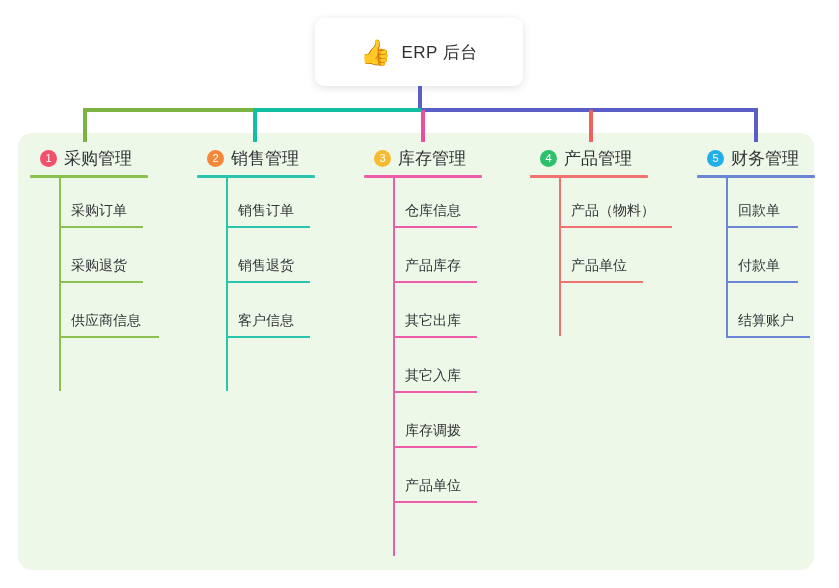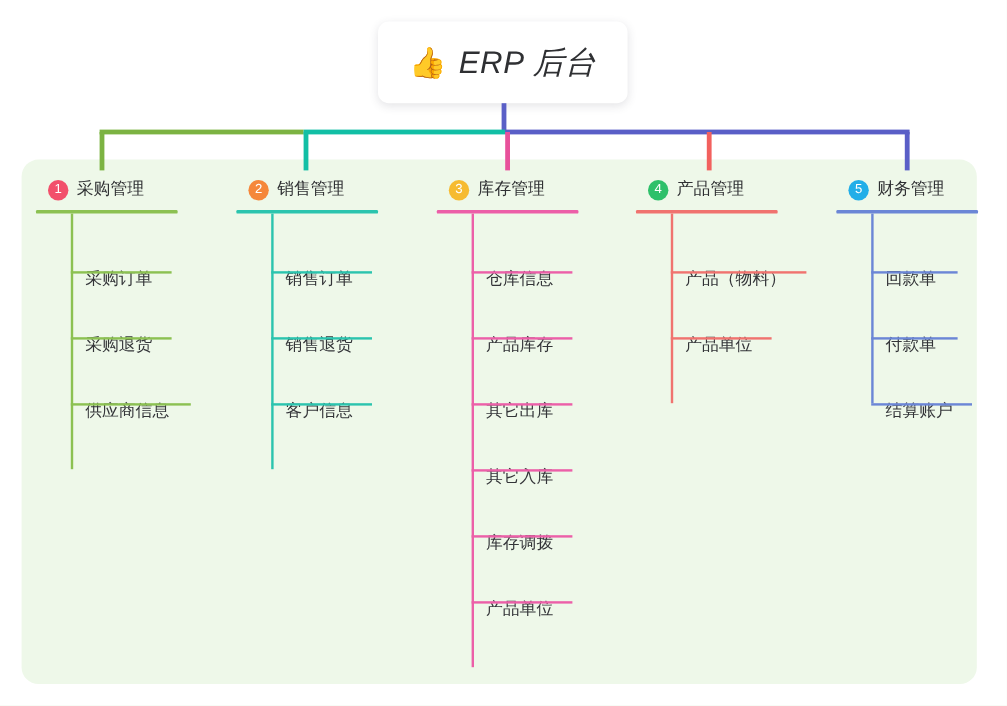--- a/index.html
+++ b/index.html
@@ -35,25 +35,24 @@
     justify-content: center;
     gap: 10px;
     box-sizing: border-box;
   }
   .root-emoji {
     font-size: 25px;
     line-height: 1;
     font-family: "DejaVu Sans", sans-serif;
   }
   .root-title {
-    font-size: 26px;
+    font-size: 17px;
     color: #2f3033;
     letter-spacing: 0.5px;
     white-space: nowrap;
-    font-style: italic;
   }
 
   
   .conn {
     position: absolute;
   }
   .conn-stem {               
     left: 418px;
     top: 86px;
     width: 4px;
@@ -101,21 +100,21 @@
     height: 17px;
     border-radius: 50%;
     color: #ffffff;
     font-size: 11px;
     line-height: 17px;
     text-align: center;
     font-family: "Liberation Sans", sans-serif;
     flex: 0 0 auto;
   }
   .col-title {
-    font-size: 14px;
+    font-size: 17px;
     color: #2f3033;
   }
   .col-rule {
     margin-top: 5px;
     height: 3px;
     border-radius: 1px;
   }
 
   .branch {
     position: relative;
@@ -131,21 +130,20 @@
     position: relative;
     height: 55px;
   }
   .leaf-label {
     position: absolute;
     left: 41px;
     top: 24px;
     font-size: 14px;
     color: #333438;
     white-space: nowrap;
-    margin-top: 22px;
   }
   .leaf-rule {
     position: absolute;
     left: 29px;
     top: 48px;
     height: 2px;
   }
 </style>
 </head>
 <body>

